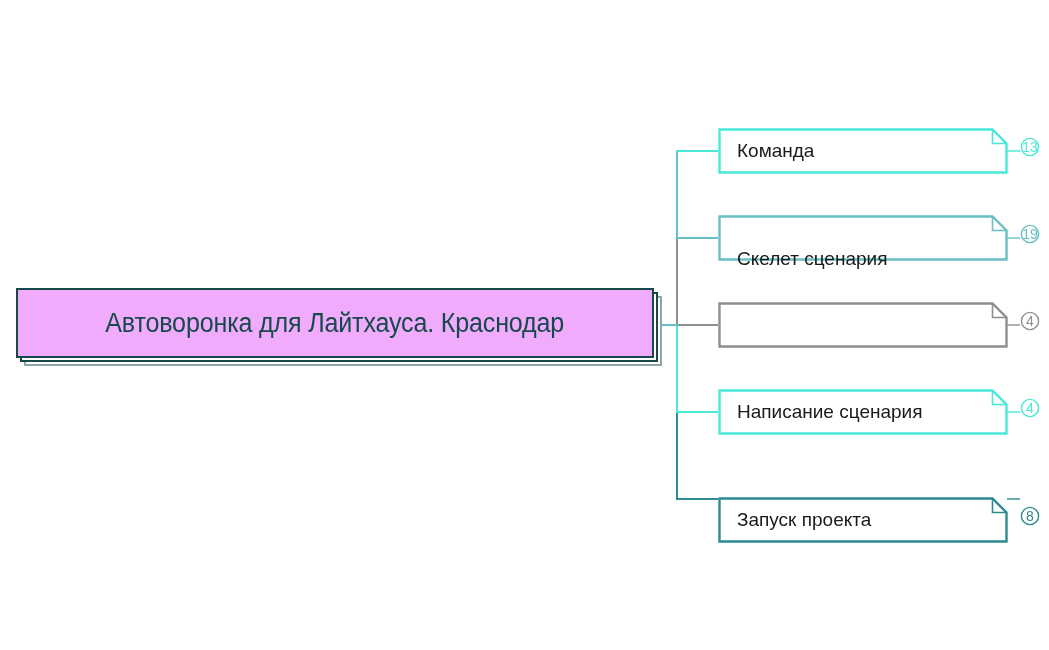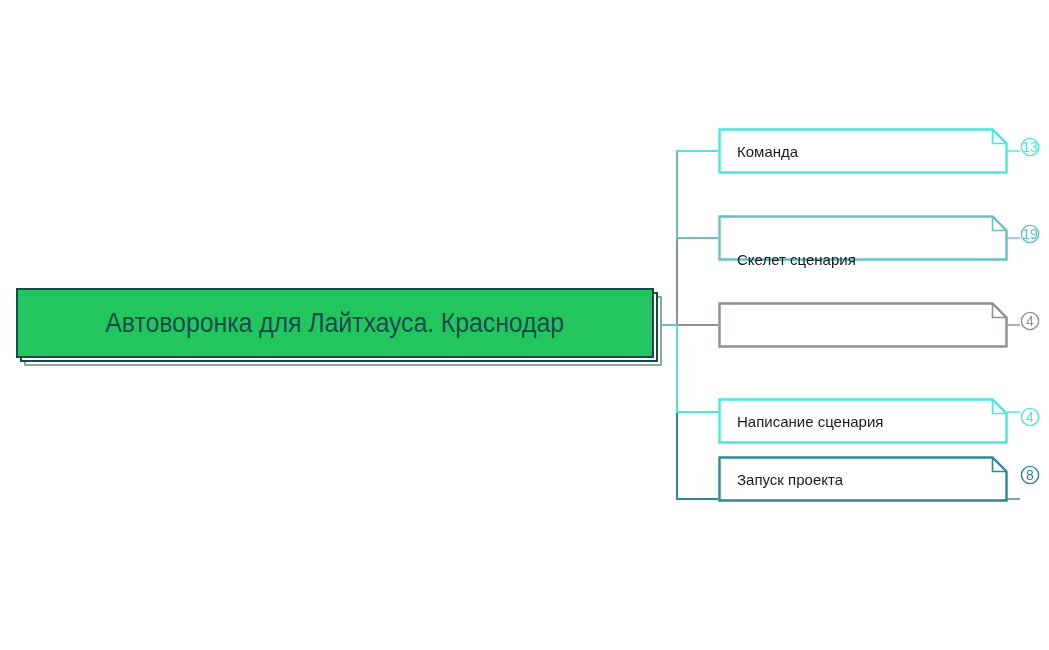--- a/index.html
+++ b/index.html
@@ -57,21 +57,21 @@
     background: #ffffff;
   }
   .root-front {
     position: absolute;
     left: 0px;
     top: 0px;
     width: 638px;
     height: 70px;
     box-sizing: border-box;
     border: 2px solid #17494a;
-    background: #22c55e;
+    background: #f0abfc;
     display: flex;
     align-items: center;
     justify-content: center;
   }
   .root-title {
     font-family: "Liberation Sans Narrow", "Liberation Sans", sans-serif;
     font-size: 27px;
     font-weight: 400;
     letter-spacing: -0.2px;
     color: #17494a;
@@ -94,21 +94,21 @@
     height: 46px;
   }
   .node-label {
     position: absolute;
     left: 19px;
     top: 0;
     height: 46px;
     right: 30px;
     display: flex;
     align-items: center;
-    font-size: 15px;
+    font-size: 19px;
     color: #1a1a1a;
     white-space: nowrap;
     overflow: hidden;
   }
   .badge {
     position: absolute;
     left: 302px;
     top: 9px;
     width: 20px;
     height: 20px;
@@ -180,31 +180,31 @@
       </div>
       <div class="node" style="top: 302px;">
         <svg class="node-shape" viewBox="0 0 290 46" width="290" height="46">
           <path d="M1.5,1.5 H274.5 L288.5,15.5 V44.5 H1.5 Z" fill="#ffffff" stroke="#8c9092" stroke-width="2.4" stroke-linejoin="miter"></path>
           <path d="M274.5,1.5 V15.5 H288.5" fill="none" stroke="#8c9092" stroke-width="1.6"></path>
         </svg>
         <div class="badge"><svg viewBox="0 0 20 20" width="20" height="20">
             <circle cx="10" cy="10" r="8.6" fill="#ffffff" stroke="#8c9092" stroke-width="1.4"></circle>
           </svg><div class="badge-num" style="color: rgb(140, 144, 146);">4</div></div>
       </div>
-      <div class="node" style="top: 398px;">
+      <div class="node" style="top: 389px;">
         <svg class="node-shape" viewBox="0 0 290 46" width="290" height="46">
           <path d="M1.5,1.5 H274.5 L288.5,15.5 V44.5 H1.5 Z" fill="#ffffff" stroke="#4ae8d8" stroke-width="2.4" stroke-linejoin="miter"></path>
           <path d="M274.5,1.5 V15.5 H288.5" fill="none" stroke="#4ae8d8" stroke-width="1.6"></path>
         </svg>
         <div class="node-label" style="color: rgb(26, 26, 26);">Написание сценария</div>
         <div class="badge"><svg viewBox="0 0 20 20" width="20" height="20">
             <circle cx="10" cy="10" r="8.6" fill="#ffffff" stroke="#4ae8d8" stroke-width="1.4"></circle>
           </svg><div class="badge-num" style="color: rgb(74, 232, 216);">4</div></div>
       </div>
-      <div class="node" style="top: 456px; padding-left: 16px;">
+      <div class="node" style="top: 497px; padding-left: 16px;">
         <svg class="node-shape" viewBox="0 0 290 46" width="290" height="46">
           <path d="M1.5,1.5 H274.5 L288.5,15.5 V44.5 H1.5 Z" fill="#ffffff" stroke="#2d8b8f" stroke-width="2.4" stroke-linejoin="miter"></path>
           <path d="M274.5,1.5 V15.5 H288.5" fill="none" stroke="#2d8b8f" stroke-width="1.6"></path>
         </svg>
         <div class="node-label" style="color: rgb(26, 26, 26);">Запуск проекта</div>
         <div class="badge"><svg viewBox="0 0 20 20" width="20" height="20">
             <circle cx="10" cy="10" r="8.6" fill="#ffffff" stroke="#2d8b8f" stroke-width="1.4"></circle>
           </svg><div class="badge-num" style="color: rgb(45, 139, 143);">8</div></div>
       </div>
     </div>

